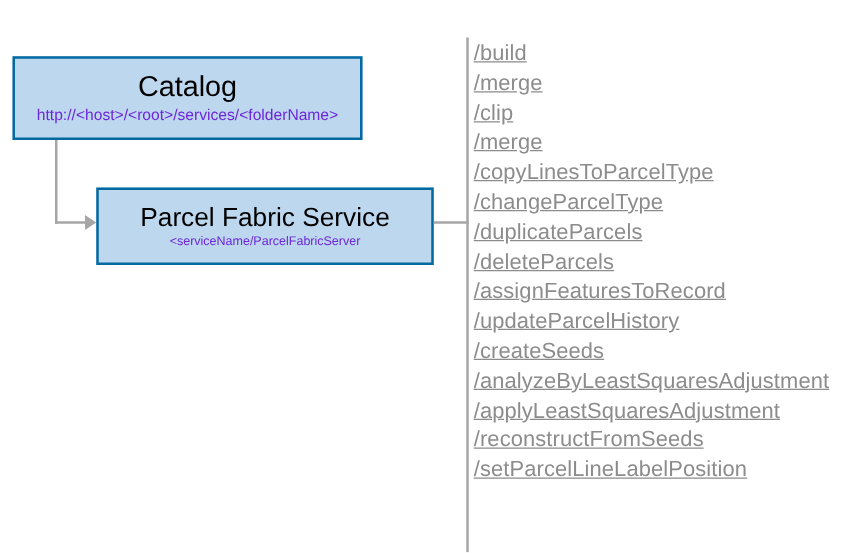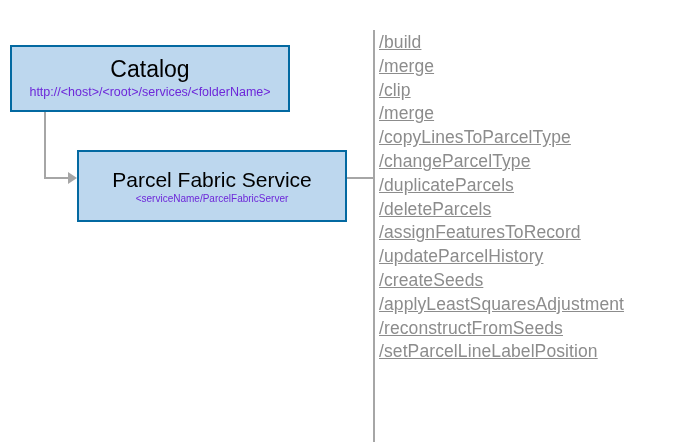--- a/index.html
+++ b/index.html
@@ -52,21 +52,21 @@
     margin-bottom: 3px;
   }
   #catalog-box .node-subtitle {
     font-size: 12.5px;
   }
 
   #service-box {
     left: 77px;
     top: 150px;
     width: 270px;
-    height: 72px;
+    height: 62px;
   }
   #service-box .node-title {
     font-size: 21px;
     margin-bottom: 1px;
   }
   #service-box .node-subtitle {
     font-size: 10px;
   }
 
   
@@ -158,18 +158,19 @@
       <li>/merge</li>
       <li>/clip</li>
       <li>/merge</li>
       <li>/copyLinesToParcelType</li>
       <li>/changeParcelType</li>
       <li>/duplicateParcels</li>
       <li>/deleteParcels</li>
       <li>/assignFeaturesToRecord</li>
       <li>/updateParcelHistory</li>
       <li>/createSeeds</li>
+      <li>/analyzeByLeastSquaresAdjustment</li>
       <li>/applyLeastSquaresAdjustment</li>
       <li>/reconstructFromSeeds</li>
       <li>/setParcelLineLabelPosition</li>
     </ul>
 
 </div>
 
 </body></html>

